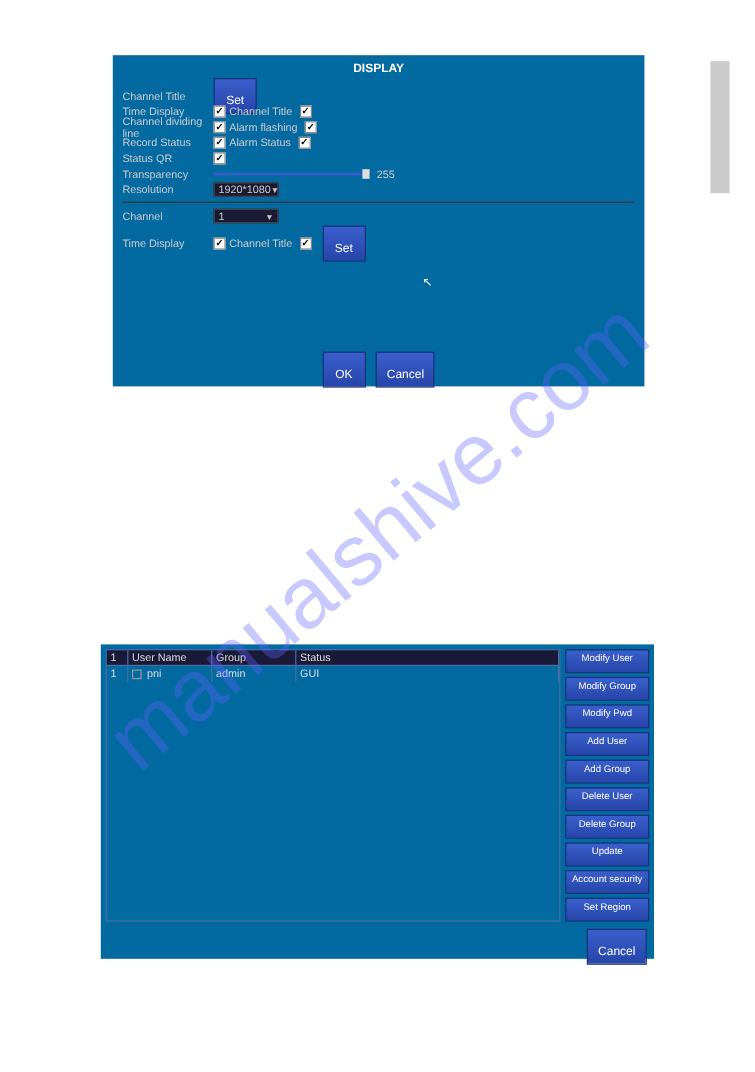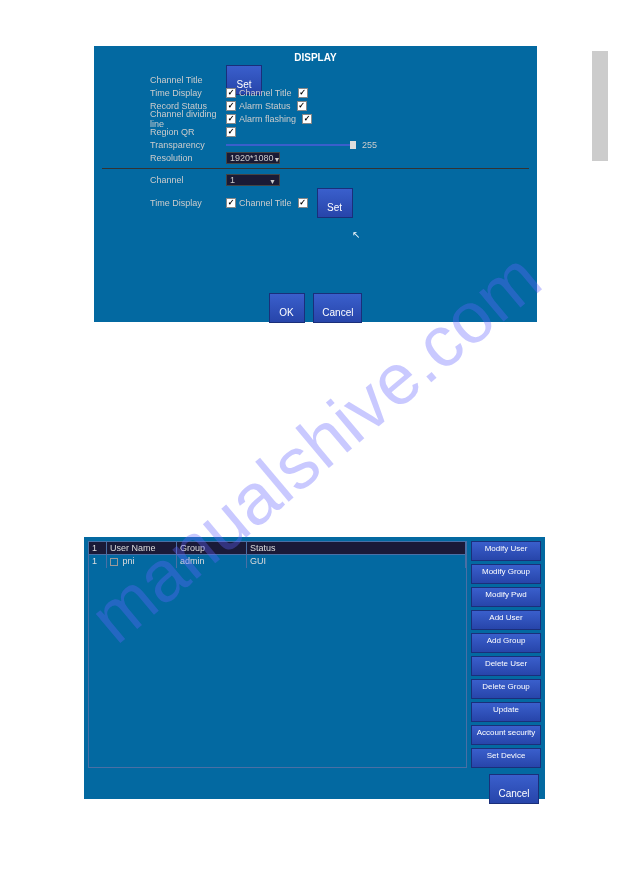--- a/index.html
+++ b/index.html
@@ -48,21 +48,20 @@
       font-weight: bold;
       font-size: 10px;
       margin-bottom: 10px;
       color: #fff;
     }
     .row {
       display: flex;
       align-items: center;
       height: 13px;
       margin-bottom: 0px;
-      margin-left: 48px;
     }
     .label {
       width: 76px;
       color: #ccc;
       font-size: 9px;
     }
     .btn {
       background: linear-gradient(#3a5fcc, #2745aa);
       border: 1px solid #1a2f7a;
       color: #fff;
@@ -243,35 +242,35 @@
   </div>
 
   <div class="row">
     <span class="label">Time Display</span>
     <span class="checkbox checked"></span>
     <span class="sublabel">Channel Title</span>
     <span class="checkbox checked"></span>
   </div>
 
   <div class="row">
+    <span class="label">Channel dividing line</span>
+    <span class="checkbox checked"></span>
+    <span class="sublabel">Alarm flashing</span>
+    <span class="checkbox checked"></span>
+  </div>
+
+  <div class="row">
     <span class="label">Record Status</span>
     <span class="checkbox checked"></span>
     <span class="sublabel">Alarm Status</span>
     <span class="checkbox checked"></span>
   </div>
 
   <div class="row">
-    <span class="label">Channel dividing line</span>
-    <span class="checkbox checked"></span>
-    <span class="sublabel">Alarm flashing</span>
-    <span class="checkbox checked"></span>
-  </div>
-
-  <div class="row">
-    <span class="label">Region QR</span>
+    <span class="label">Status QR</span>
     <span class="checkbox checked"></span>
   </div>
 
   <div class="row">
     <span class="label">Transparency</span>
     <span class="slider-track">
         <span class="slider-thumb"></span>
       </span>
     <span class="slider-val">255</span>
   </div>
@@ -337,19 +336,19 @@
     <div class="sidebar-buttons">
       <span class="btn">Modify User</span>
       <span class="btn">Modify Group</span>
       <span class="btn">Modify Pwd</span>
       <span class="btn">Add User</span>
       <span class="btn">Add Group</span>
       <span class="btn">Delete User</span>
       <span class="btn">Delete Group</span>
       <span class="btn">Update</span>
       <span class="btn">Account security</span>
-      <span class="btn">Set Device</span>
+      <span class="btn">Set Region</span>
     </div>
   </div>
   <div class="cancel-row">
     <span class="btn">Cancel</span>
   </div>
 </div>
 
 </body></html>

